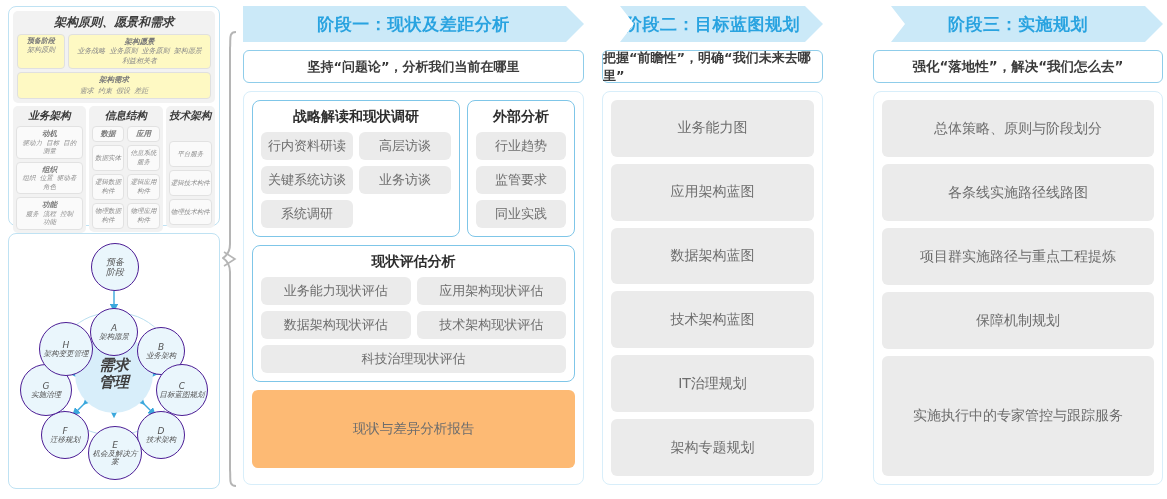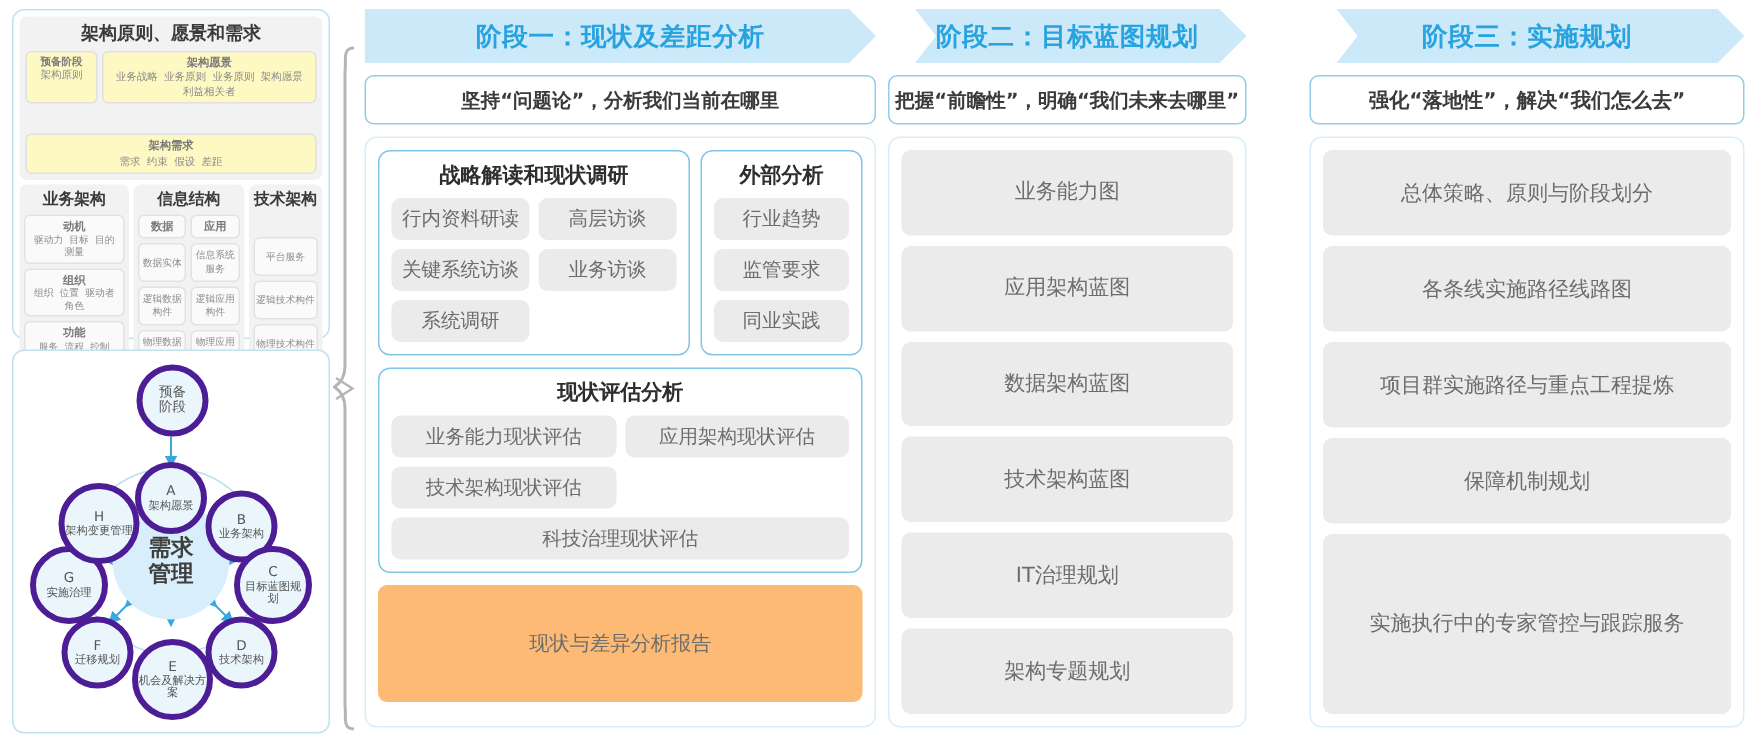--- a/index.html
+++ b/index.html
@@ -4,21 +4,21 @@
 <style>
   html,body{margin:0;padding:0;background:#ffffff;}
   body{
     font-family:"DejaVu Sans","Liberation Sans",sans-serif;
     width:1167px;height:499px;position:relative;overflow:hidden;
     color:#4a4a4a;
   }
   .root{position:relative;width:1167px;height:499px;}
 
   
-  .left-col{position:absolute;left:8px;top:6px;width:212px;height:487px;}
+  .left-col{position:absolute;left:8px;top:6px;width:212px;height:487px;font-style:italic;}
 
   .togaf-frame{
     position:relative;width:212px;height:220px;
     border:1px solid #bfe2f3;border-radius:8px;background:#fff;
     box-sizing:border-box;padding:4px;
   }
   .tf-block{
     background:#f2f2f2;border-radius:5px;padding:3px 4px;box-sizing:border-box;
   }
   .tf-title{
@@ -29,21 +29,21 @@
     text-align:center;color:#8a8a8a;box-sizing:border-box;
   }
 
   .sec1{padding:2px 4px 4px;}
   .sec1 .tf-title{font-size:12px;margin:1px 0 3px;}
   .sec1 .r1{display:flex;gap:3px;align-items:stretch;}
   .sec1 .b-prep{width:48px;font-size:7px;line-height:1.35;padding:2px 1px;}
   .sec1 .b-prep b{display:block;font-size:7px;color:#7a7a7a;font-weight:bold;}
   .sec1 .b-vision{flex:1;font-size:7px;line-height:1.35;padding:2px 2px;}
   .sec1 .b-vision b{display:block;font-size:7.5px;color:#7a7a7a;font-weight:bold;}
-  .sec1 .b-req{margin-top:20px;font-size:7px;line-height:1.45;padding:2px;}
+  .sec1 .b-req{margin-top:3px;font-size:7px;line-height:1.45;padding:2px;}
   .sec1 .b-req b{display:block;font-size:7.5px;color:#7a7a7a;font-weight:bold;}
   .sp{display:inline-block;padding:0 1px;}
 
   .sec2{margin-top:3px;display:flex;gap:3px;align-items:flex-start;}
   .col-biz{width:74px;background:#f2f2f2;border-radius:5px;padding:3px;box-sizing:border-box;}
   .col-info{width:75px;background:#f2f2f2;border-radius:5px;padding:3px;box-sizing:border-box;}
   .col-tech{width:50px;background:#f2f2f2;border-radius:5px;padding:3px;box-sizing:border-box;}
   .colhd{text-align:center;font-weight:bold;font-size:10.5px;color:#3a3a3a;margin-bottom:3px;}
   .cell{
     background:#fafafa;border:1px solid #e2e2e2;border-radius:4px;
@@ -62,38 +62,38 @@
     font-weight:bold;font-size:11px;color:#3a3a3a;line-height:1.15;
   }
   .sec3 .cell{flex:1;margin-bottom:0;display:flex;flex-direction:column;justify-content:center;}
 
   
   .adm-frame{
     position:relative;margin-top:7px;width:212px;height:256px;
     border:1px solid #bfe2f3;border-radius:8px;background:#fff;box-sizing:border-box;
   }
   .adm-svg{position:absolute;left:0;top:0;}
-  .node{position:absolute;border-radius:50%;background:#eaf6fc;border:4px solid #4c1d95;
+  .node{position:absolute;border-radius:50%;background:#eaf6fc;border:1px solid #4c1d95;
         display:flex;align-items:center;justify-content:center;text-align:center;
         color:#4f4f4f;line-height:1.12;box-sizing:border-box;}
   .node .lt{display:block;font-size:9px;color:#555;}
   .node .ln{display:block;font-size:7.5px;color:#555;}
   .node-center{
     background:#d8eefa;border:none;color:#3f3f3f;font-size:15px;font-weight:bold;
     line-height:1.15;
   }
 
   
   .brace{position:absolute;left:222px;top:30px;}
 
   
   .phases{position:absolute;left:243px;top:6px;width:920px;height:487px;}
   .phase{position:absolute;top:0;height:487px;}
   .p1{left:0;width:341px;}
-  .p2{left:349px;width:239px;}
+  .p2{left:359px;width:221px;}
   .p3{left:630px;width:290px;}
 
   .banner-wrap{position:relative;height:36px;}
   .banner{
     position:absolute;left:0;top:0;height:36px;width:100%;
     background:#cbe9f8;display:flex;align-items:center;justify-content:center;
   }
   .banner-arrow{clip-path:polygon(0 0,calc(100% - 18px) 0,100% 50%,calc(100% - 18px) 100%,0 100%);}
   .banner-notch{clip-path:polygon(18px 0,calc(100% - 18px) 0,100% 50%,calc(100% - 18px) 100%,18px 100%,calc(18px + 14px) 50%);}
   .banner-txt{
@@ -392,20 +392,21 @@
             <div class="pill">监管要求</div>
             <div class="pill">同业实践</div>
           </div>
         </div>
 
         <div class="inner-box assess">
           <div class="inner-title">现状评估分析</div>
           <div class="grid2">
             <div class="pill">业务能力现状评估</div>
             <div class="pill">应用架构现状评估</div>
+            <div class="pill">数据架构现状评估</div>
             <div class="pill">技术架构现状评估</div>
             <div class="pill wide">科技治理现状评估</div>
           </div>
         </div>
 
         <div class="report">现状与差异分析报告</div>
       </div>
     </div>
 
     <div class="phase p2">

